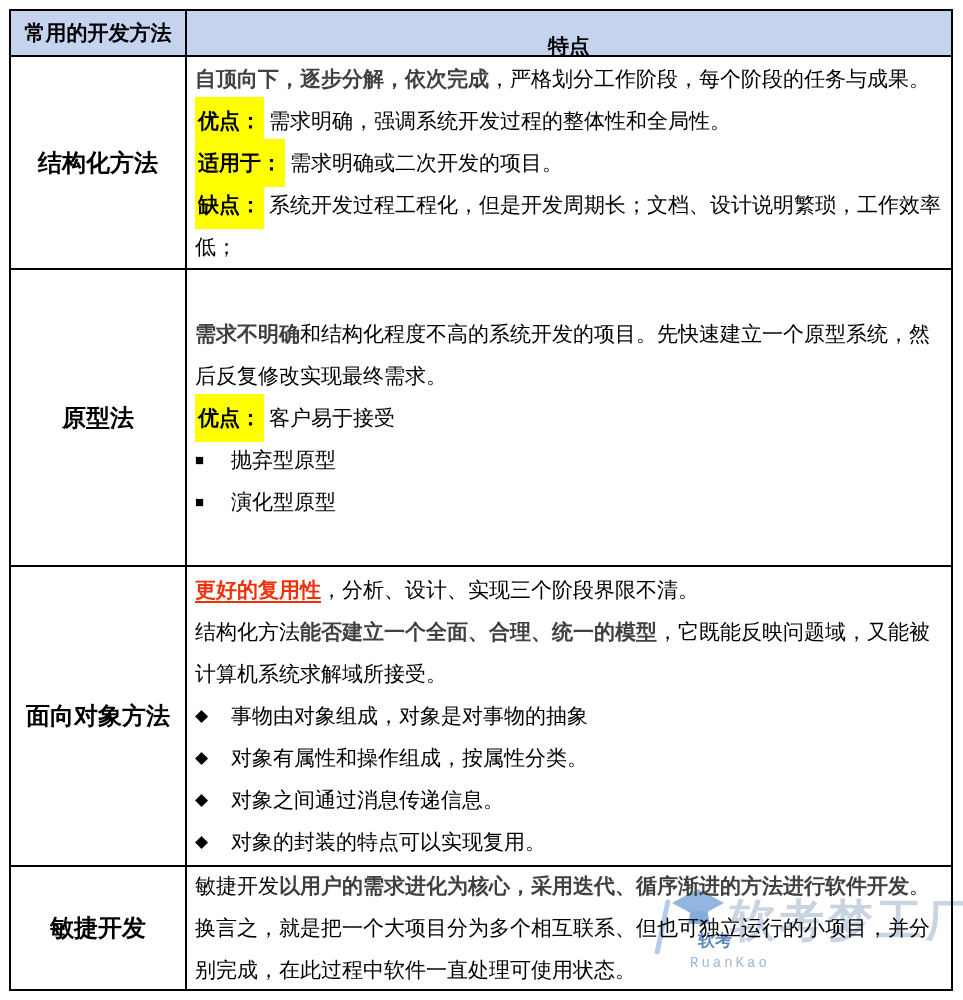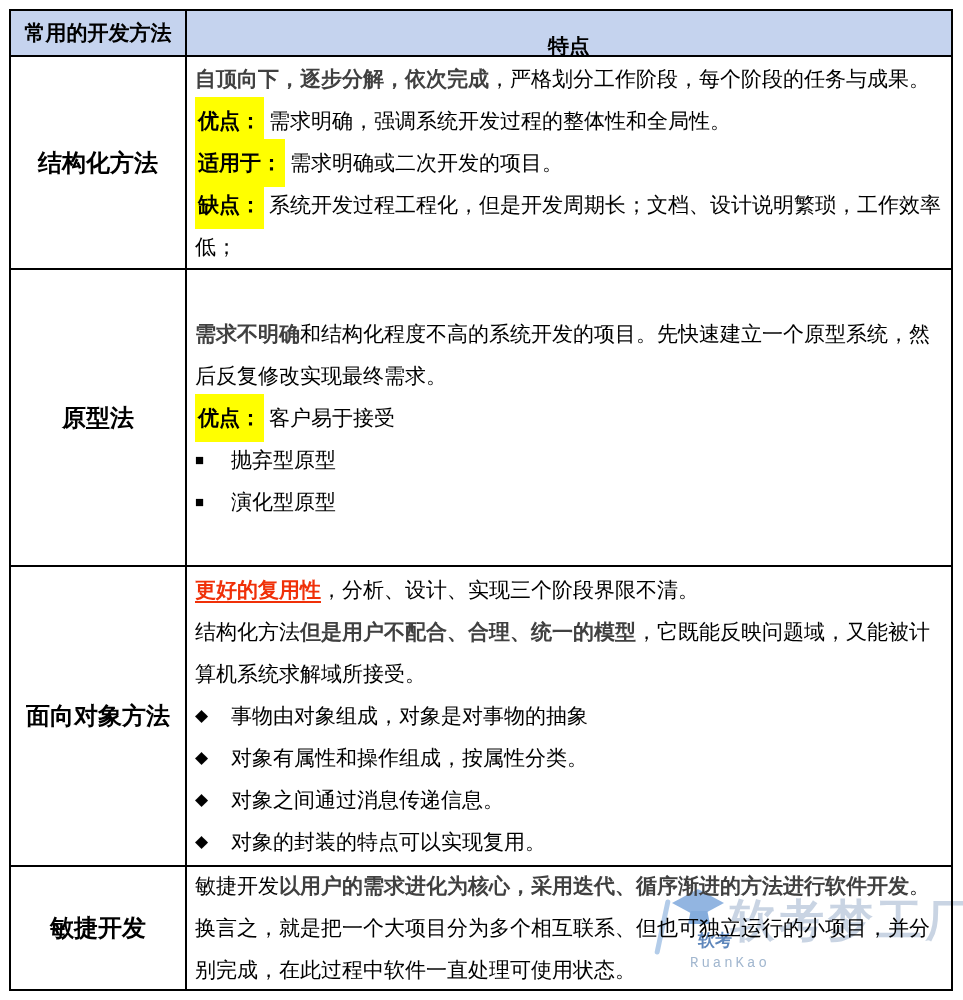--- a/index.html
+++ b/index.html
@@ -99,21 +99,21 @@
           <span class="bullet-glyph sq">■</span>
           <span>演化型原型</span>
         </p>
     </div>
   </div>
 
   <div class="tr r3">
     <div class="td-left">面向对象方法</div>
     <div class="td-right">
       <p class="cellp"><span class="seg-red-u">更好的复用性</span><span>，分析、设计、实现三个阶段界限不清。</span></p>
-      <p class="cellp"><span>结构化方法</span><span class="seg-red">但是用户不配合、合理、统一的模型</span><span>，它既能反映问题域，又能被计算机系统求解域所接受。</span></p>
+      <p class="cellp"><span>结构化方法</span><span class="seg-red">能否建立一个全面、合理、统一的模型</span><span>，它既能反映问题域，又能被计算机系统求解域所接受。</span></p>
       <p class="cellp bullet-line">
           <span class="bullet-glyph dm">◆</span>
           <span>事物由对象组成，对象是对事物的抽象</span>
         </p>
       <p class="cellp bullet-line">
           <span class="bullet-glyph dm">◆</span>
           <span>对象有属性和操作组成，按属性分类。</span>
         </p>
       <p class="cellp bullet-line">
           <span class="bullet-glyph dm">◆</span>

